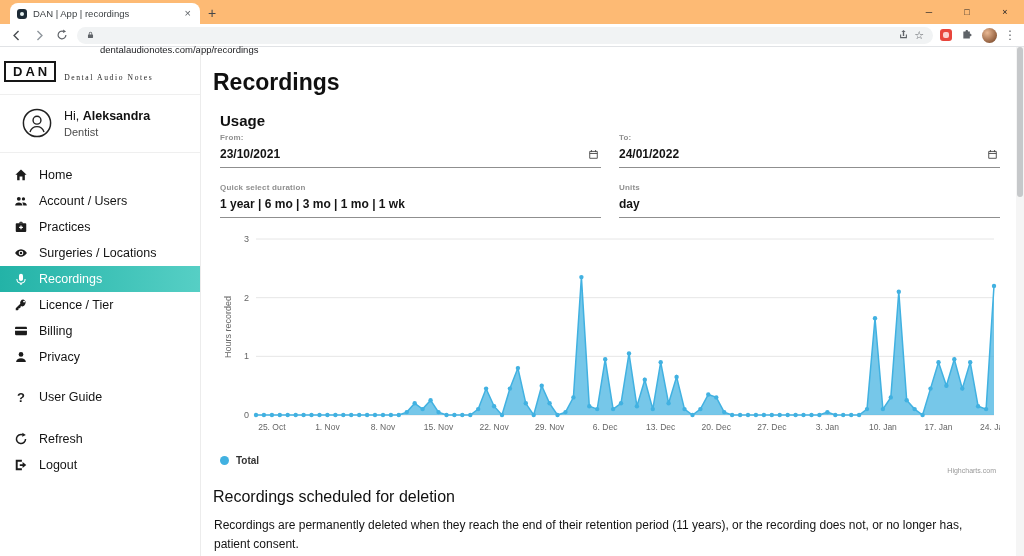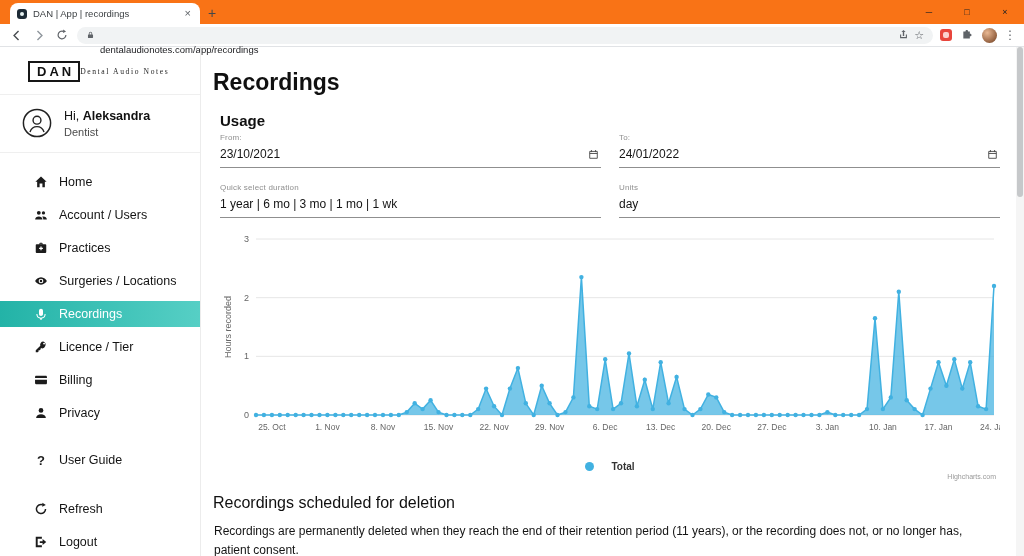--- a/index.html
+++ b/index.html
@@ -1,20 +1,20 @@
 <!DOCTYPE html>
 <html><head>
 <meta charset="utf-8">
 <style>
   * { box-sizing: border-box; margin: 0; padding: 0; }
   html,body { width:1024px; height:556px; overflow:hidden; }
   body { font-family:"Liberation Sans", sans-serif; background:#fff; color:#1b1b1b; position:relative; }
 
   
-  .tabstrip { height:24px; background:#f97316; display:flex; align-items:flex-end; position:relative; }
+  .tabstrip { height:24px; background:#fdba74; display:flex; align-items:flex-end; position:relative; }
   .tab { width:190px; height:21px; background:#fff; border-radius:8px 8px 0 0; margin-left:10px;
          display:flex; align-items:center; gap:6px; padding:0 7px; }
   .tab-favicon { width:10px; height:10px; border-radius:3px; background:#1d2b36; position:relative; flex:0 0 auto; }
   .tab-favicon::after { content:""; position:absolute; left:3px; top:3px; width:4px; height:4px; border-radius:50%; background:#e8f4f2; }
   .tab-title { font-size:9.5px; color:#3c4043; white-space:nowrap; overflow:hidden; flex:1; }
   .tab-close { font-size:11px; color:#5f6368; line-height:1; padding:0 2px; cursor:pointer; }
   .newtab { font-size:14px; color:#44474a; margin:0 0 3px 8px; cursor:pointer; }
   .win-controls { position:absolute; right:0; top:0; height:24px; display:flex; }
   .win-btn { width:38px; height:24px; display:flex; align-items:center; justify-content:center;
              font-size:9px; color:#202124; cursor:pointer; }
@@ -28,50 +28,50 @@
   .glyph-btn { font-size:11px; color:#5f6368; cursor:pointer; line-height:1; }
   .ext-red { width:12px; height:12px; border-radius:3px; background:#e8453c; cursor:pointer; position:relative; }
   .ext-red::after{ content:""; position:absolute; inset:3px; border-radius:2px; background:#fbd0cd; }
   .avatar-mini { width:15px; height:15px; border-radius:50%; cursor:pointer;
                  background: radial-gradient(circle at 35% 32%, #e9b893, #93603f 70%, #5e3a23); }
 
   
   .app { display:flex; height:509px; }
 
   .sidebar { width:201px; border-right:1px solid #ececec; padding-top:12px; flex:0 0 auto; }
-  .logo-row { display:flex; align-items:center; gap:0; padding:2px 10px 12px 28px; border-bottom:1px solid #efefef; }
+  .logo-row { display:flex; align-items:flex-end; gap:8px; padding:2px 10px 12px 4px; border-bottom:1px solid #efefef; }
   .logo-box { border:2px solid #161616; padding:1px 4px 1px 7px; font-weight:700; letter-spacing:3px; font-size:13px; color:#111; }
   .logo-sub { font-size:7.6px; letter-spacing:1.6px; color:#242424; white-space:nowrap;font-family:Liberation Serif, serif; }
   .user-row { display:flex; align-items:center; gap:12px; padding:13px 20px 14px 22px; border-bottom:1px solid #efefef; }
   .user-name { font-size:12.5px; color:#111; }
   .user-name b { font-weight:700; }
   .user-role { font-size:11px; color:#4c4c4c; margin-top:3px; }
 
   .menu { padding-top:9px; }
-  .menu-item { display:flex; align-items:center; gap:11px; height:26px; padding-left:34px;
-               font-size:12.5px; color:#141414; cursor:pointer; white-space:nowrap;margin-top:7px; }
+  .menu-item { display:flex; align-items:center; gap:11px; height:26px; padding-left:14px;
+               font-size:12.5px; color:#141414; cursor:pointer; white-space:nowrap; }
   .menu-item svg, .menu-item .qmark { flex:0 0 auto; color:#1c1c1c; }
   .menu-item.active { background:linear-gradient(90deg,#23b3a7 0%,#56cfc5 100%); color:#fff; }
   .menu-item.active svg { color:#fff; }
   .menu-gap-sm { height:14px; }
   .menu-gap-md { height:16px; }
   .qmark { font-size:13px; font-weight:700; width:14px; text-align:center; }
 
   .main { flex:1; padding:14px 24px 0 12px; position:relative; min-width:0; }
   .page-title { font-size:23px; font-weight:600; color:#101010; margin:8px 0 16px 0; }
   .section-h { font-size:15px; font-weight:600; color:#101010; margin-bottom:4px; }
 
-  .form-grid { display:grid; grid-template-columns:1fr 1fr; column-gap:18px; row-gap:15px; padding-left:7px; }
+  .form-grid { display:grid; grid-template-columns:1fr 1fr; column-gap:18px; row-gap:15px; padding-left:7px;font-weight:bold; }
   .field-label { font-size:8px; color:#8f8f8f; letter-spacing:.2px; }
   .field-value { display:flex; align-items:center; justify-content:space-between;
                  font-size:12px; color:#141414; padding:5px 2px 6px 0; border-bottom:1px solid #8f8f8f; cursor:text; }
 
   .chart-wrap { margin-top:13px; padding-left:7px; }
   .chart-title { text-align:center; font-size:13.5px; color:#4d6e79; margin-bottom:4px; }
-  .legend-row { display:flex; align-items:center; justify-content:center; gap:17px; margin-top:16px; }
+  .legend-row { display:flex; align-items:center; gap:7px; margin-top:10px; }
   .legend-dot { width:9px; height:9px; border-radius:50%; }
   .legend-label { font-size:10px; font-weight:700; color:#333; cursor:pointer; }
   .credits { text-align:right; font-size:7px; color:#999; margin-top:1px; padding-right:4px; }
 
   .deletion-h { font-size:16px; font-weight:400; color:#101010; margin:14px 0 10px 0; }
   .deletion-p { font-size:12px; line-height:1.6; color:#141414; padding-left:1px; }
 
   .scrollbar { position:absolute; right:0; top:47px; width:8px; height:509px; background:#f5f5f5; }
   .scroll-thumb { position:absolute; top:0; left:1px; width:6px; height:150px; border-radius:3px; background:#c6c8ca; cursor:grab; }
 </style>

